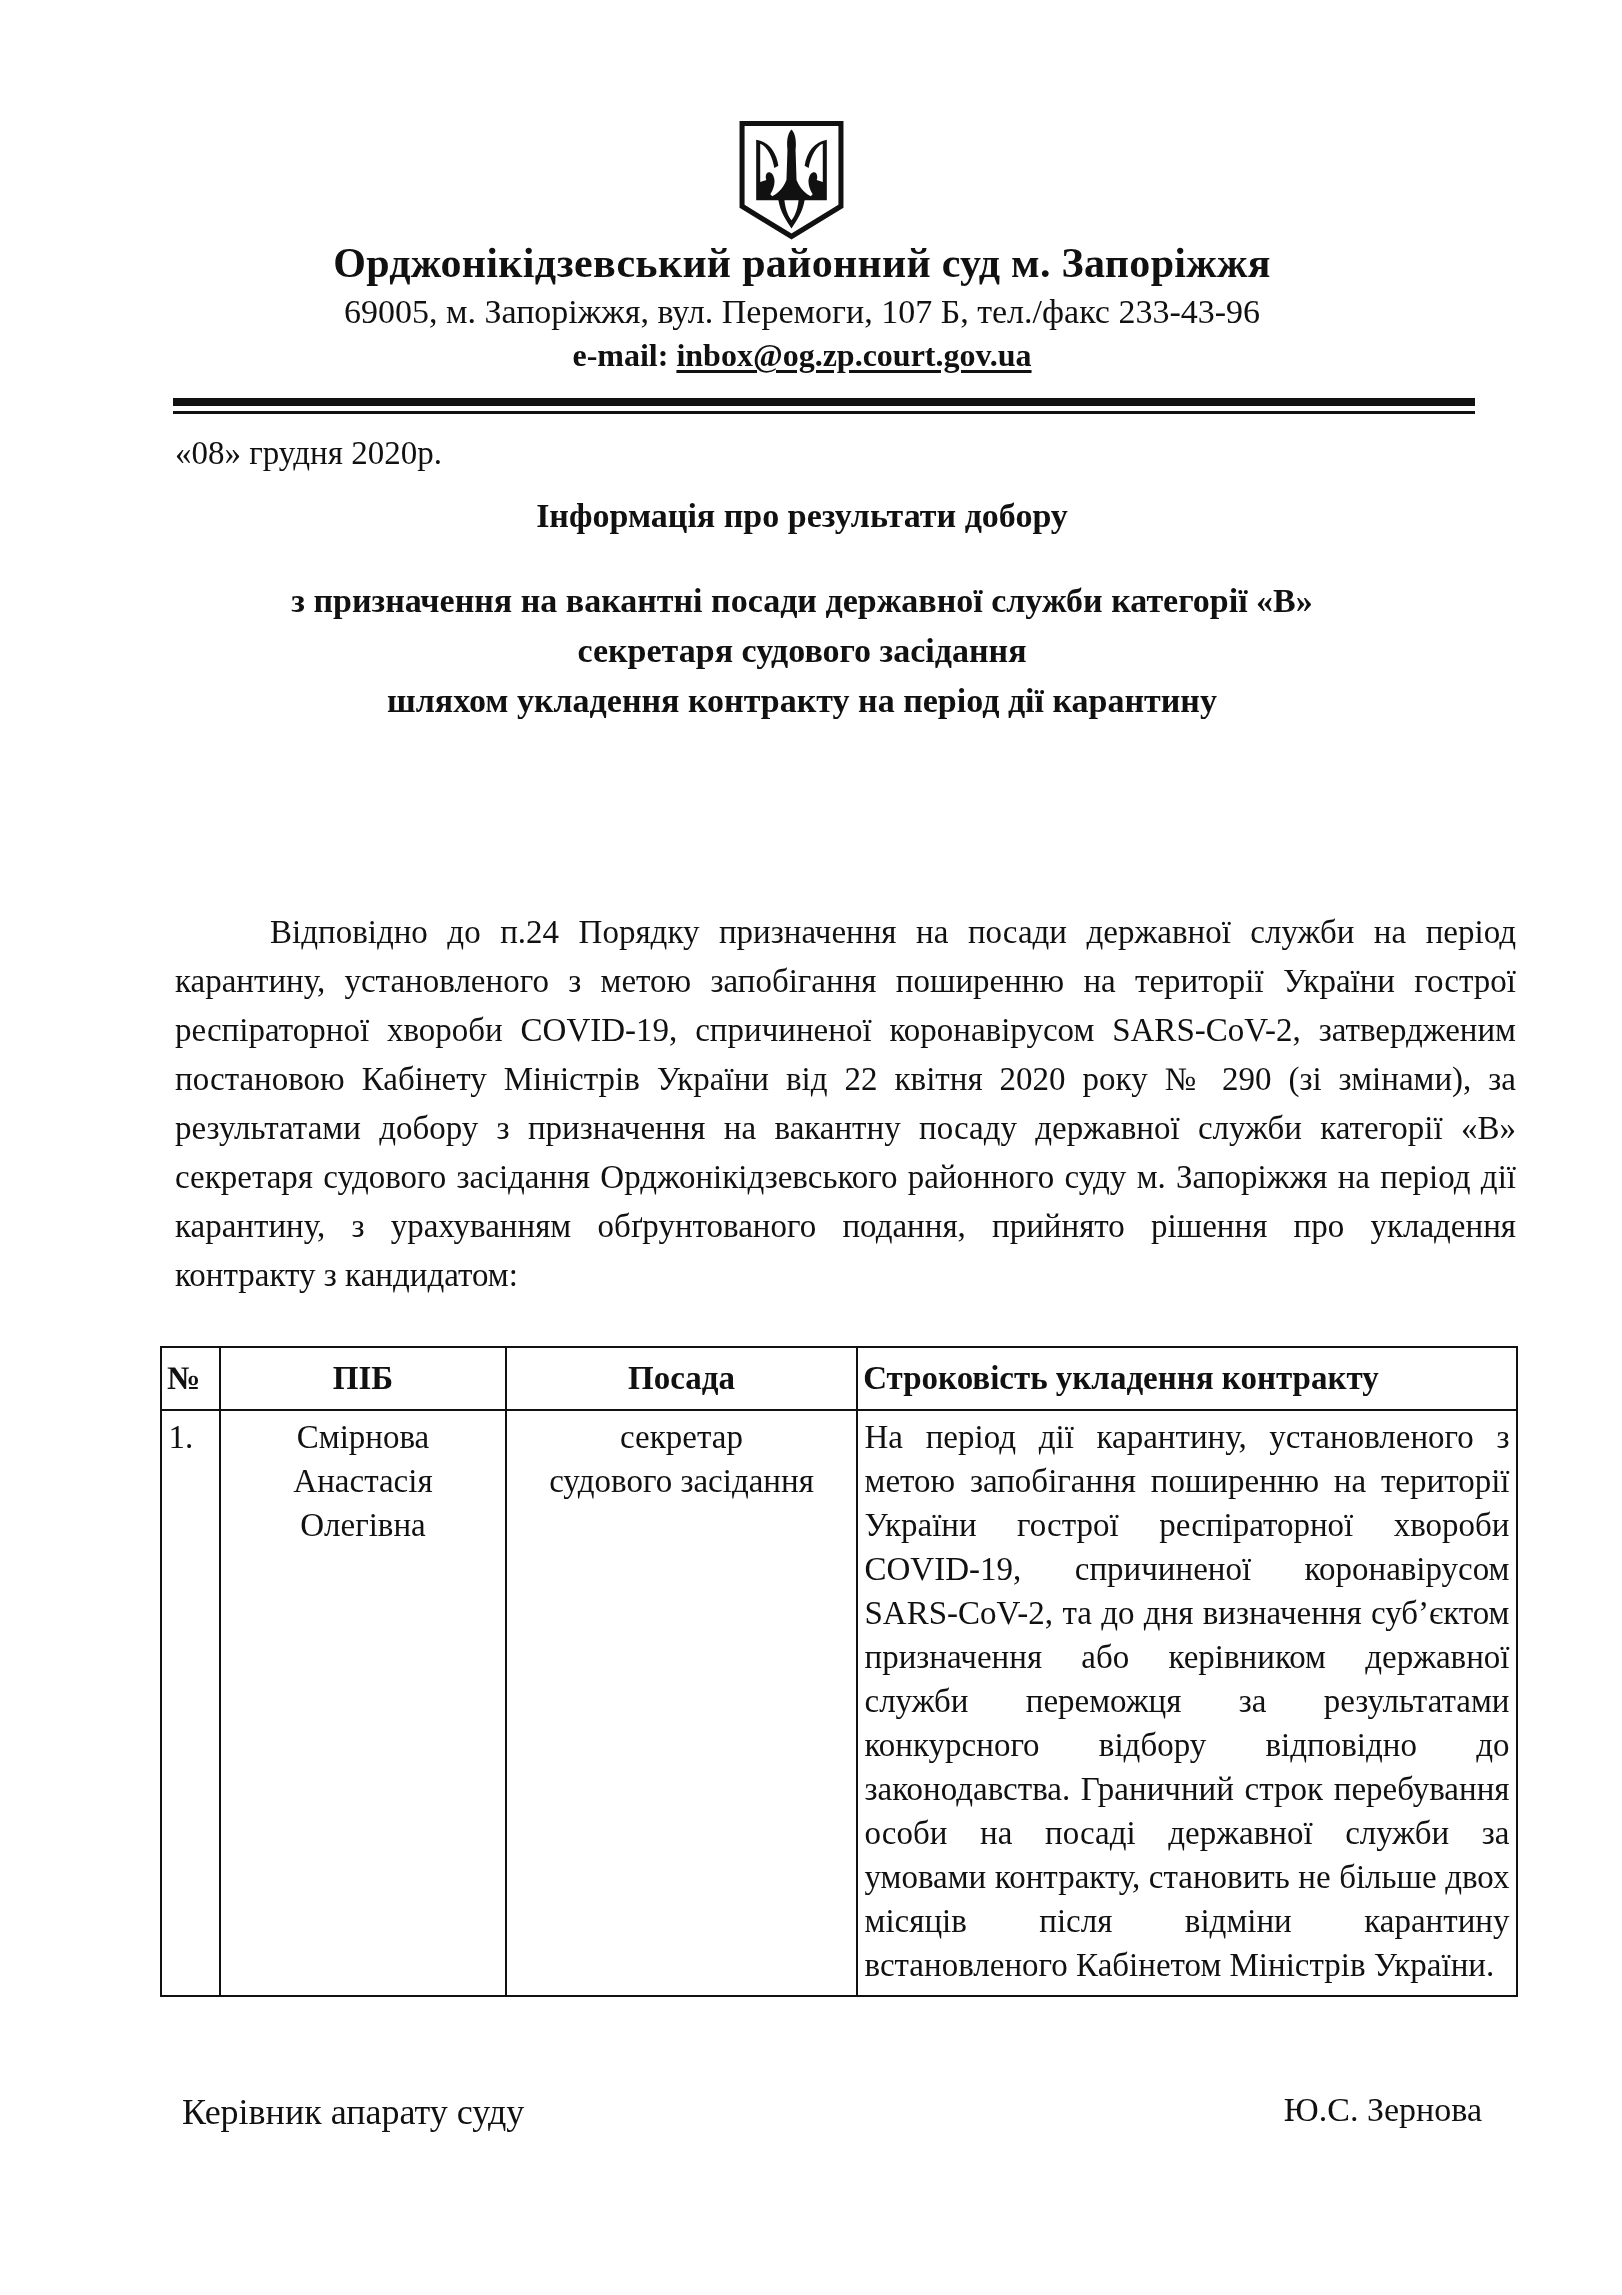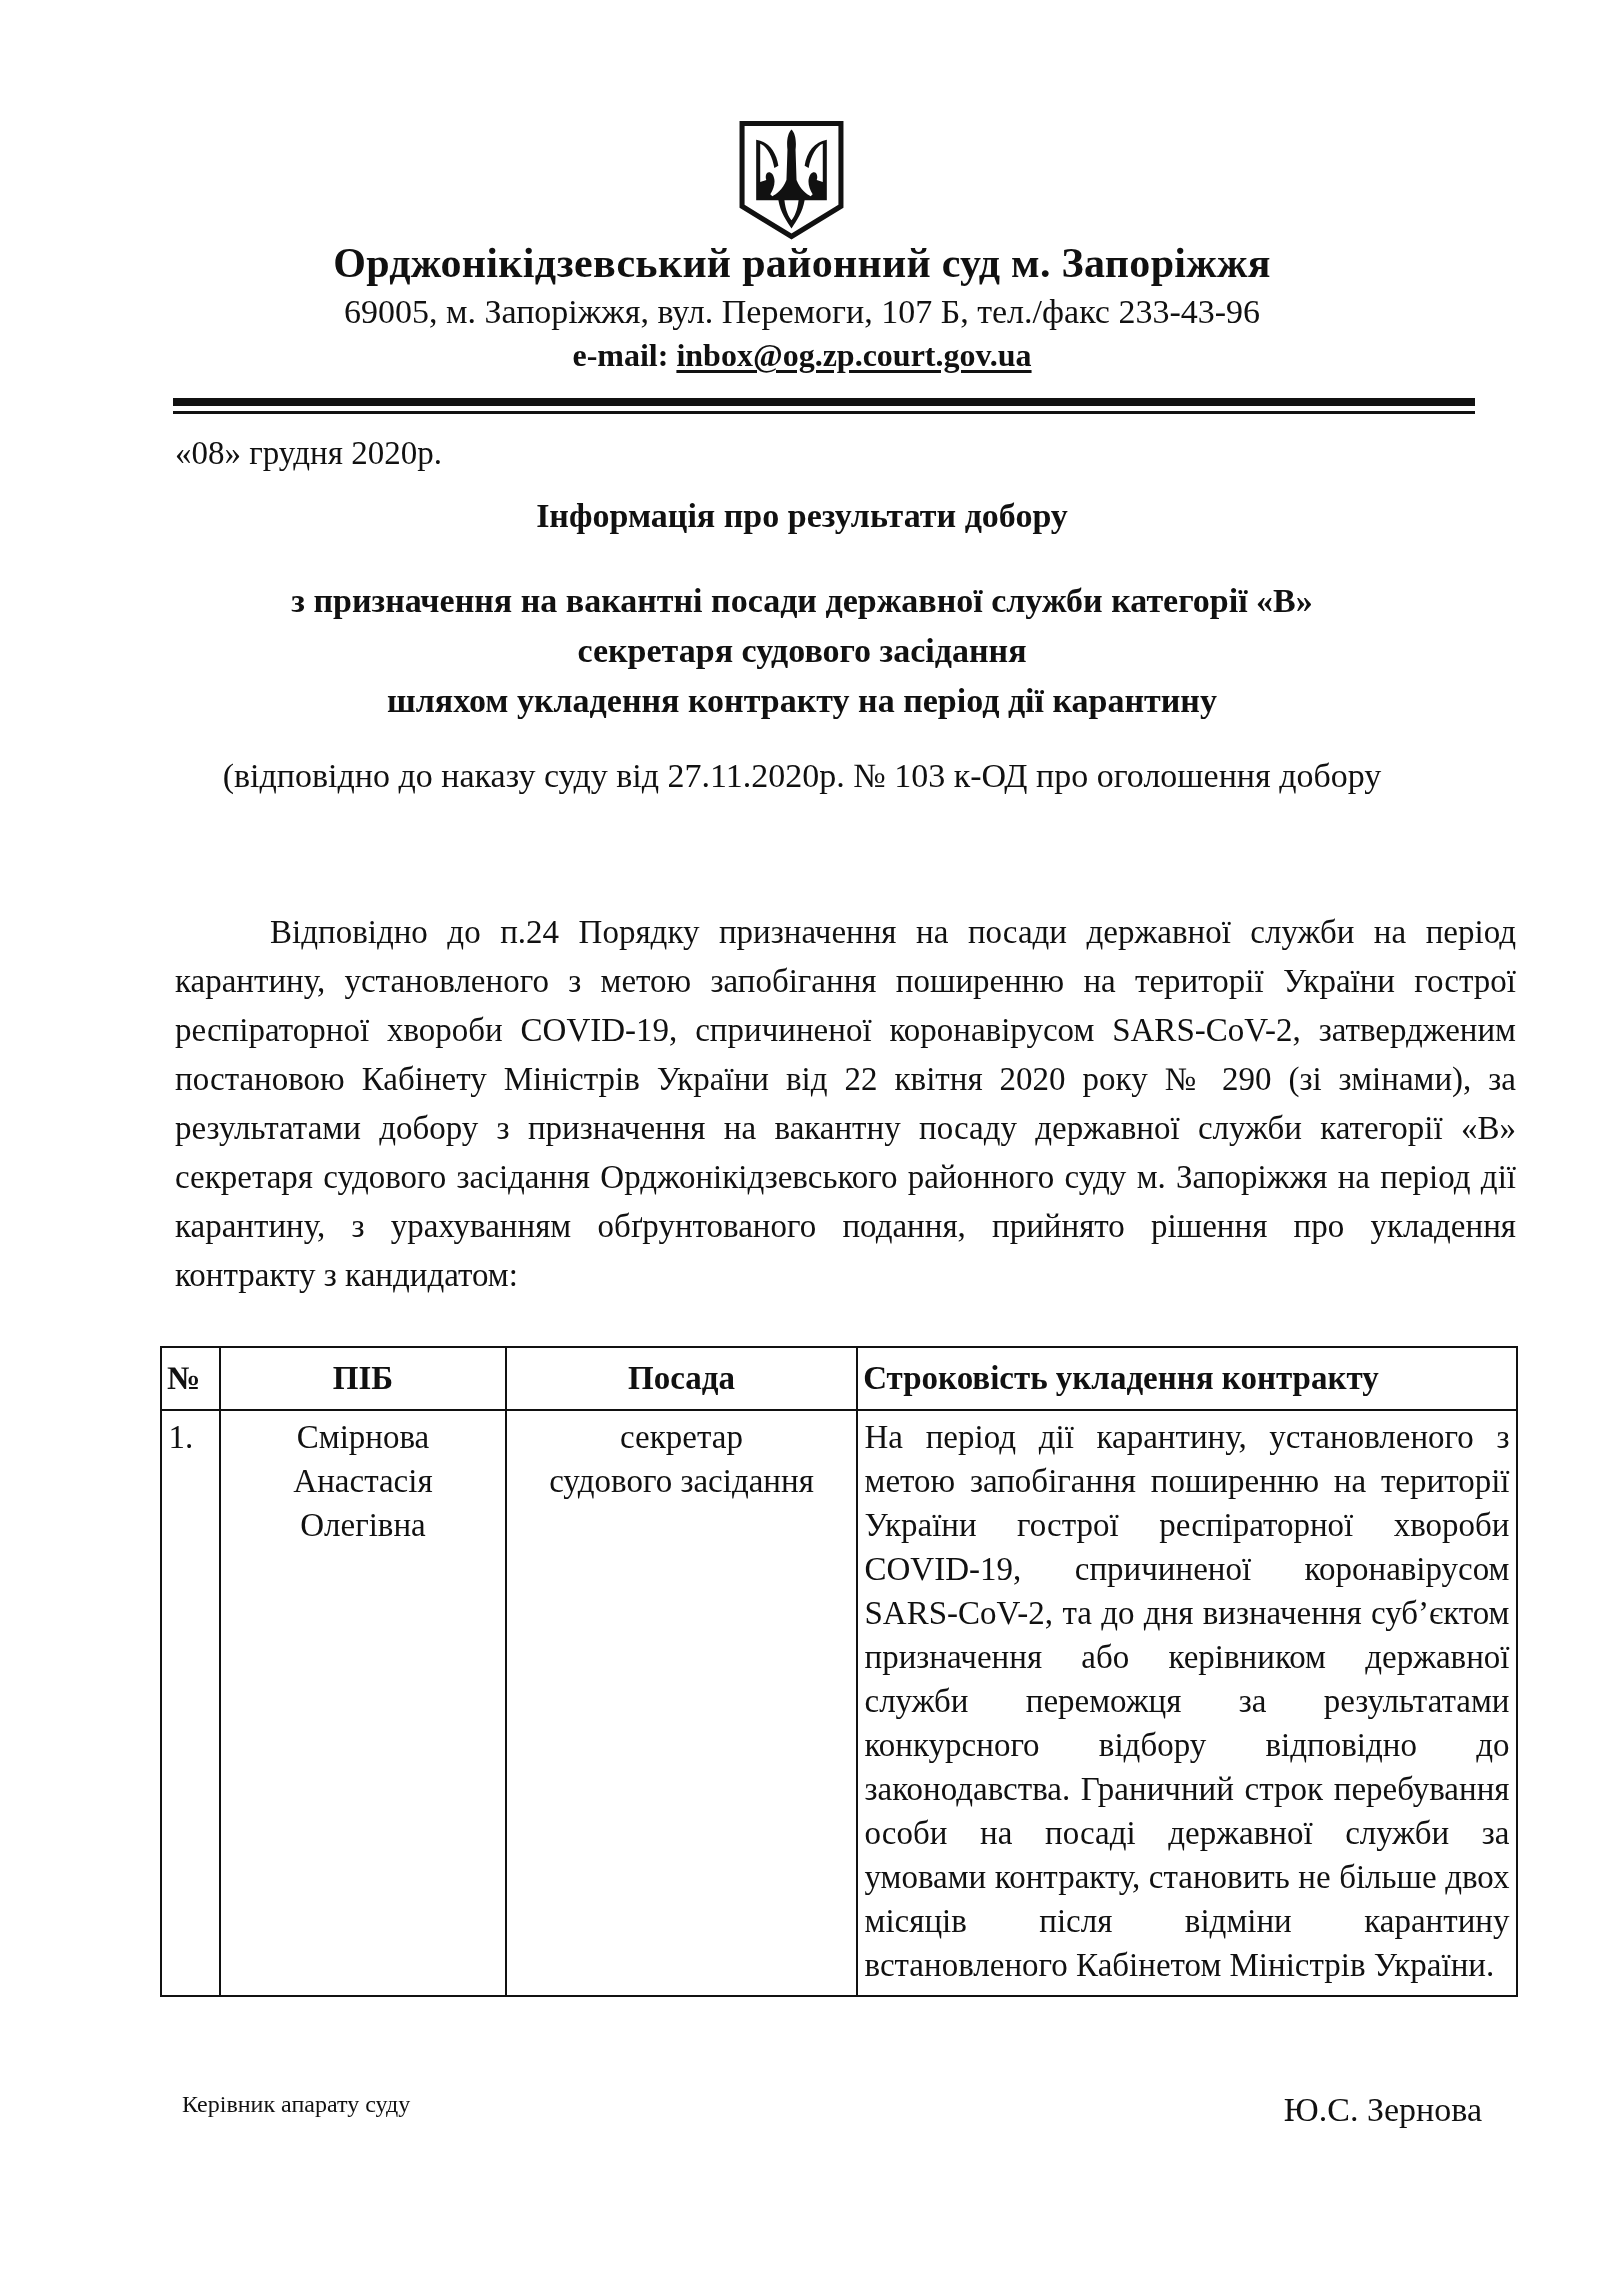--- a/index.html
+++ b/index.html
@@ -29,21 +29,21 @@
     border-collapse: collapse; font-size: 33px;
   }
   table.res th, table.res td { border: 2px solid #111; vertical-align: top; }
   table.res th { font-weight: bold; height: 61px; vertical-align: middle; padding: 0 5.2px; }
   table.res td { line-height: 44px; padding: 3.9px 6.5px 7.9px; }
   .c-no { width: 44px; text-align: left; }
   .c-name { width: 271px; text-align: center; }
   .c-pos { width: 336px; text-align: center; }
   .c-term { text-align: justify; }
   th.c-term { text-align: left; }
-  .sign-left { left: 182px; top: 2091px; font-size: 24px; }
+  .sign-left { left: 182px; top: 2091px; font-size: 36px; }
   .sign-right { right: 141px; top: 2091px; font-size: 34px; }
 </style>
 </head>
 <body>
 
 <div class="abs emblem">
   <svg width="111" height="124" viewBox="0 0 110 120">
     <path d="M6 4 H104 V86 L55 116 L6 86 Z" fill="none" stroke="#111" stroke-width="5"></path>
     <path d="M55 10 C51 14 50 22 51 30 L50 60 C46 70 40 74 36 76 L34 74 C38 68 40 60 36 54 C32 50 28 54 30 60 L24 62 L24 24 C30 26 36 36 38 48 L42 46 C40 32 32 22 20 20 L20 80 L42 80 C44 92 50 100 55 108 C60 100 66 92 68 80 L90 80 L90 20 C78 22 70 32 68 46 L72 48 C74 36 80 26 86 24 L86 62 L80 60 C82 54 78 50 74 54 C70 60 72 68 76 74 L74 76 C70 74 64 70 60 60 L59 30 C60 22 59 14 55 10 Z M48 80 L62 80 C61 90 58 96 55 100 C52 96 49 90 48 80 Z" fill="#111"></path>
   </svg>
@@ -59,21 +59,20 @@
 
 <div class="abs date">«08» грудня 2020р.</div>
 
 <div class="abs center title-1">Інформація про результати добору</div>
 <div class="abs center title-block">
   <div>з призначення на вакантні посади державної служби категорії «В»</div>
   <div>секретаря судового засідання</div>
   <div>шляхом укладення контракту на період дії карантину</div>
 </div>
 <div class="abs center title-paren">
-  <div>(відповідно до наказу суду від 27.11.2020р. № 103 к-ОД про оголошення добору</div>
 </div>
 
 <div class="abs para">Відповідно до п.24 Порядку призначення на посади державної служби на період карантину, установленого з метою запобігання поширенню на території України гострої респіраторної хвороби COVID-19, спричиненої коронавірусом SARS-CoV-2, затвердженим постановою Кабінету Міністрів України від 22 квітня 2020 року № 290 (зі змінами), за результатами добору з призначення на вакантну посаду державної служби категорії «В» секретаря судового засідання Орджонікідзевського районного суду м. Запоріжжя на період дії карантину, з урахуванням обґрунтованого подання, прийнято рішення про укладення контракту з кандидатом:</div>
 
 <table class="res">
   <thead>
     <tr>
       <th class="c-no">№</th>
       <th class="c-name">ПІБ</th>
       <th class="c-pos">Посада</th>

